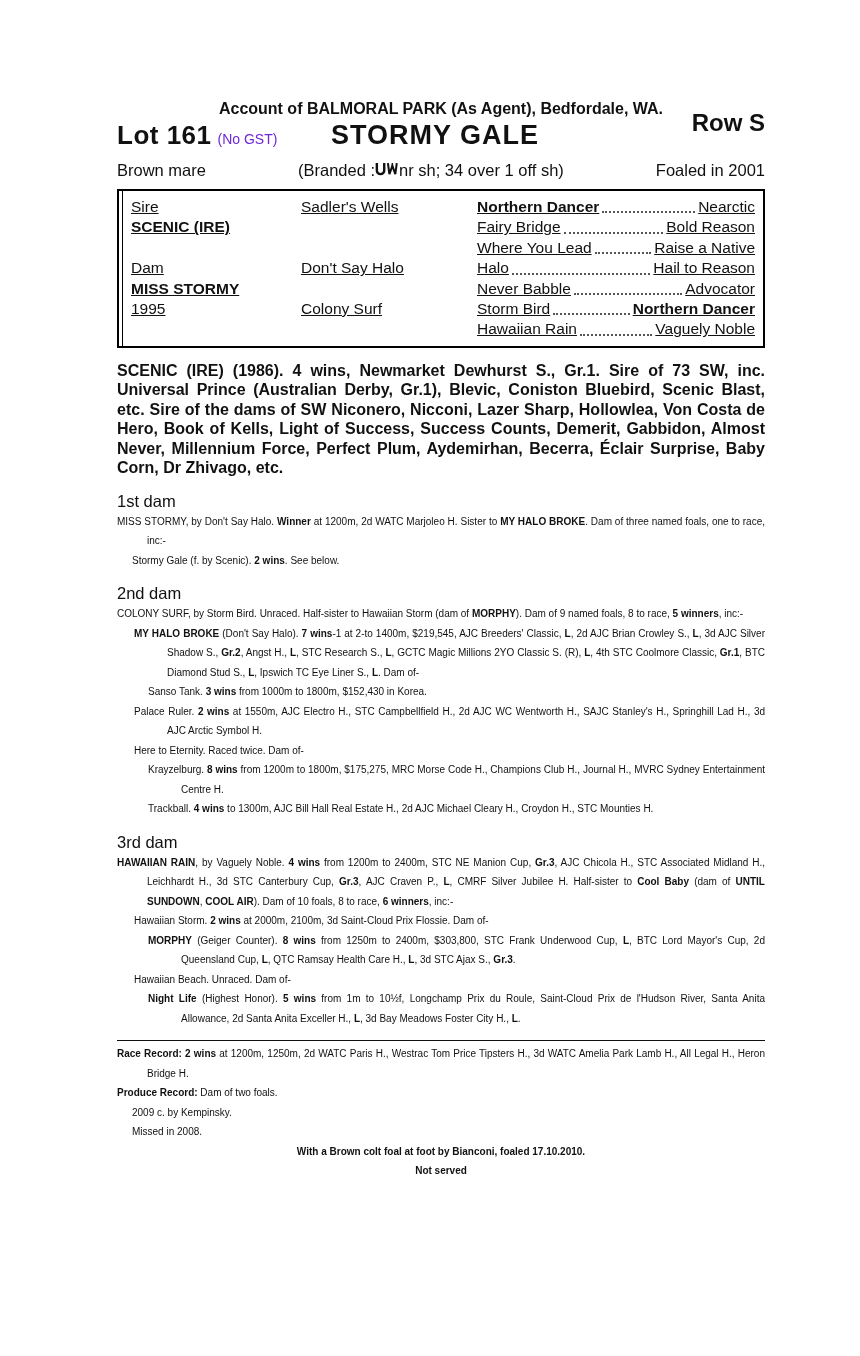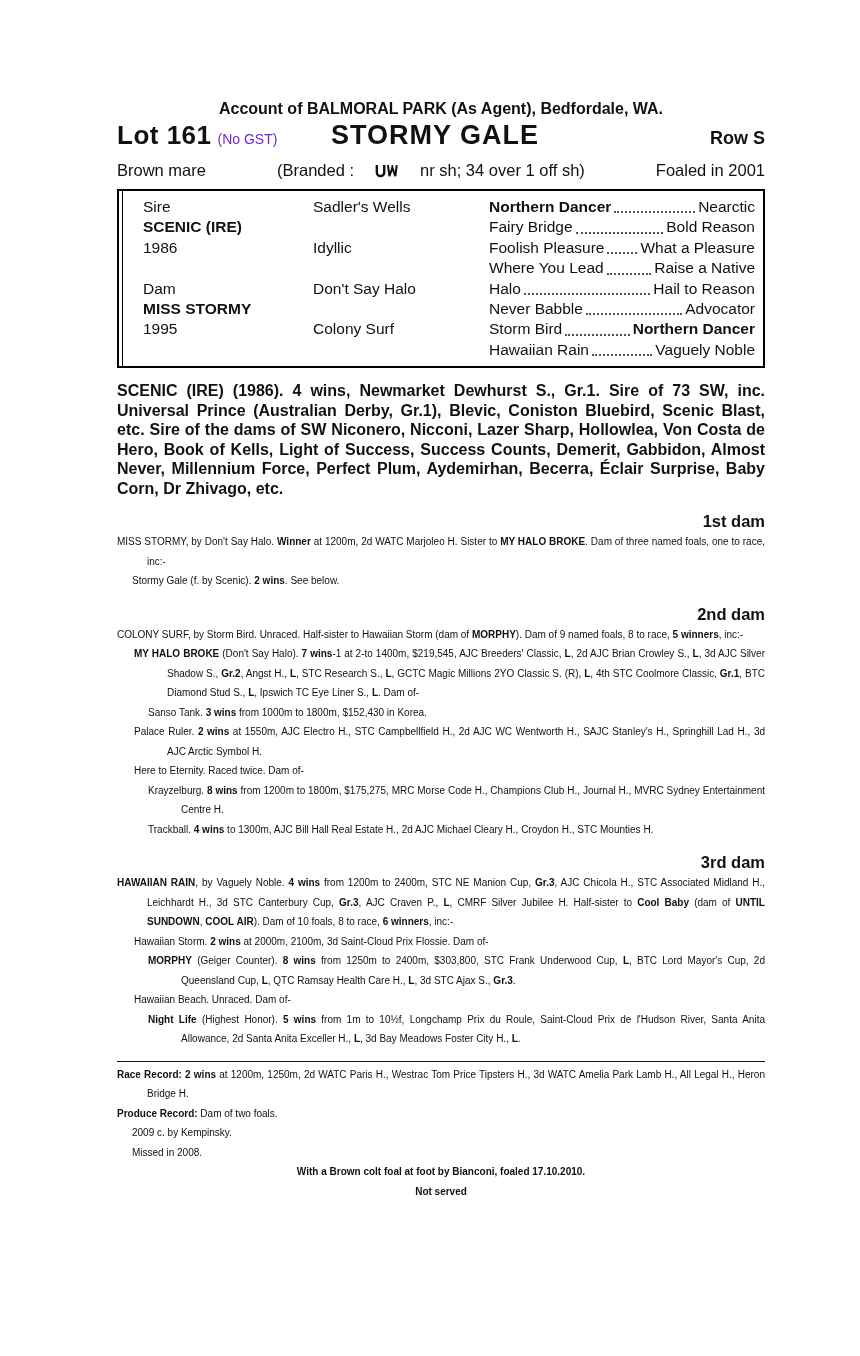--- a/index.html
+++ b/index.html
@@ -12,39 +12,39 @@
   .b{font-weight:bold;}
 
   
   .account{text-align:center;font-weight:bold;font-size:16px;line-height:18px;}
   .lot-row{position:relative;height:32px;margin-top:3px;}
   .lot-left{position:absolute;left:0;bottom:2px;white-space:nowrap;}
   .lot-num{font-weight:bold;font-size:26px;letter-spacing:.5px;}
   .gst{font-size:14px;color:#6d28d9;margin-left:6px;}
   .horse-name{position:absolute;left:0;right:12px;text-align:center;bottom:2px;
     font-weight:bold;font-size:27px;letter-spacing:1px;}
-  .row-label{position:absolute;right:0;bottom:4px;font-weight:bold;font-size:18px;}
+  .row-label{position:absolute;right:0;bottom:16px;font-weight:bold;font-size:24px;}
   .mare-row{display:flex;justify-content:space-between;align-items:baseline;
     font-size:16.5px;margin:8px 0 9px;}
-  .brand-center{display:flex;align-items:flex-end;gap:21px;}
+  .brand-center{display:flex;align-items:flex-start;gap:0;}
   .brand-icon{display:inline-block;vertical-align:-3px;}
 
   
   .ped-table{border:2px solid #000;border-bottom-width:2.5px;padding-left:3px;}
-  .ped-inner{border-left:1.3px solid #000;padding:6px 8px 6px 20px;}
+  .ped-inner{border-left:1.3px solid #000;padding:6px 8px 6px 8px;text-decoration:underline;}
   .ped-row{display:flex;font-size:15.5px;line-height:20.4px;white-space:nowrap;}
   .ped-c1{width:170px;flex:none;}
   .ped-c2{width:176px;flex:none;}
   .ped-c3{flex:1;display:flex;align-items:flex-end;min-width:0;}
   .leader{flex:1 1 8px;min-width:8px;border-bottom:2px dotted #555;margin:0 3px 4px;}
 
   
   .sire-para{font-weight:bold;font-size:16px;line-height:19.5px;text-align:justify;
     margin:13px 0 0;}
-  .dam-heading{font-size:16.5px;font-weight:bold;margin:14px 0 1px;text-align:right;}
+  .dam-heading{font-size:16.5px;font-weight:normal;margin:14px 0 1px;}
   .para{font-size:10px;line-height:19.5px;text-align:justify;margin:0;}
   .hang-dam{padding-left:30px;text-indent:-30px;}
   .hang-p1{padding-left:50px;text-indent:-33px;}
   .hang-p2{padding-left:64px;text-indent:-33px;}
   .hang-sub{padding-left:48px;text-indent:-33px;}
   .center-bold{text-align:center;font-weight:bold;padding-left:0;text-indent:0;}
   .rule{border-top:1.6px solid #111;margin:12px 0 3px;}
 </style>
 </head>
 <body>
@@ -87,29 +87,20 @@
               <span>Nearctic</span>
             </span>
           </div>
           <div class="ped-row">
             <span class="ped-c1 b">SCENIC (IRE)</span>
             <span class="ped-c2"></span>
             <span class="ped-c3">
               <span>Fairy Bridge</span>
               <span class="leader"></span>
               <span>Bold Reason</span>
-            </span>
-          </div>
-          <div class="ped-row">
-            <span class="ped-c1">1986</span>
-            <span class="ped-c2">Idyllic</span>
-            <span class="ped-c3">
-              <span>Foolish Pleasure</span>
-              <span class="leader"></span>
-              <span>What a Pleasure</span>
             </span>
           </div>
           <div class="ped-row">
             <span class="ped-c1"></span>
             <span class="ped-c2"></span>
             <span class="ped-c3">
               <span>Where You Lead</span>
               <span class="leader"></span>
               <span>Raise a Native</span>
             </span>

